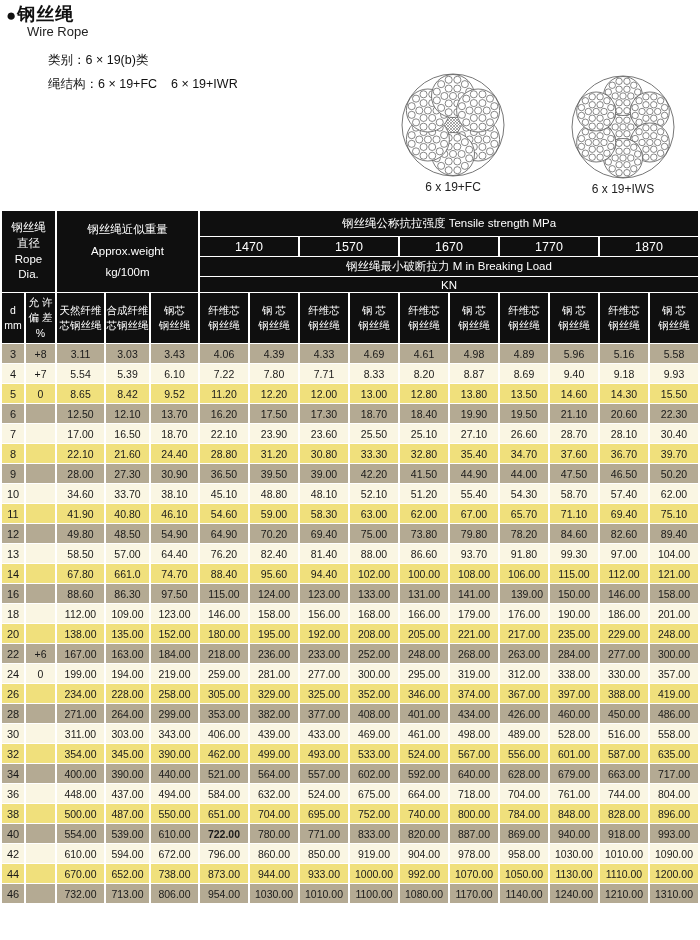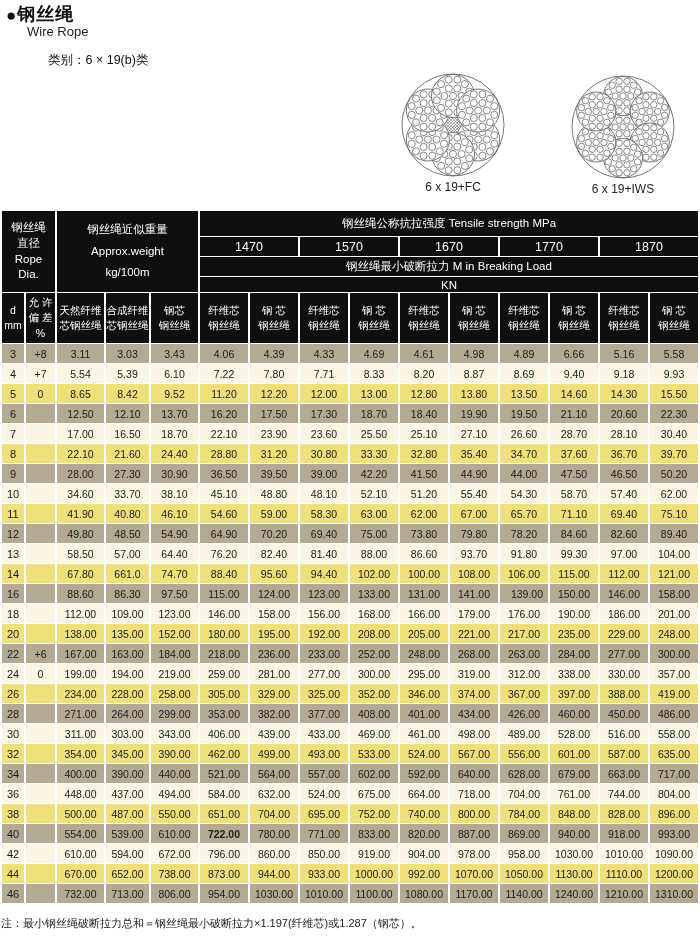--- a/index.html
+++ b/index.html
@@ -38,20 +38,21 @@
   .note{position:absolute;left:1px;top:916px;font-size:11px;color:#222;white-space:pre;}
 </style>
 </head>
 <body>
 
 <div id="page">
 
   <div class="title-line"><span class="bullet">●</span><span>钢丝绳</span></div>
   <div class="subtitle">Wire Rope</div>
   <div class="meta1">类别：6 × 19(b)类</div>
+  <div class="meta2">绳结构：6 × 19+FC    6 × 19+IWR</div>
 
   <div class="diagram" id="diag-fc">
     <svg id="svg-fc" width="106" height="106" viewBox="0 0 106 106">
         <defs>
           <pattern id="hatch" width="3" height="3" patternUnits="userSpaceOnUse">
             <path d="M0,3 L3,0 M0,0 L3,3" stroke="#555" stroke-width="0.5"></path>
           </pattern>
         </defs>
         <circle cx="53" cy="53" r="51" fill="none" stroke="#666" stroke-width="0.9"></circle>
         <polygon points="73.0,53.0 63.0,70.3 43.0,70.3 33.0,53.0 43.0,35.7 63.0,35.7" fill="url(#hatch)" stroke="#666" stroke-width="0.5"></polygon>
@@ -442,21 +443,21 @@
           <td style="background: rgb(180, 170, 147);">3.11</td>
           <td style="background: rgb(180, 170, 147);">3.03</td>
           <td style="background: rgb(180, 170, 147);">3.43</td>
           <td style="background: rgb(180, 170, 147);">4.06</td>
           <td style="background: rgb(180, 170, 147);">4.39</td>
           <td style="background: rgb(180, 170, 147);">4.33</td>
           <td style="background: rgb(180, 170, 147);">4.69</td>
           <td style="background: rgb(180, 170, 147);">4.61</td>
           <td style="background: rgb(180, 170, 147);">4.98</td>
           <td style="background: rgb(180, 170, 147);">4.89</td>
-          <td style="background: rgb(180, 170, 147);">6.66</td>
+          <td style="background: rgb(180, 170, 147);">5.96</td>
           <td style="background: rgb(180, 170, 147);">5.16</td>
           <td style="background: rgb(180, 170, 147);">5.58</td>
         </tr>
         <tr>
           <td class="dcol" style="background: rgb(250, 246, 227);">4</td>
           <td style="background: rgb(250, 246, 227);">+7</td>
           <td style="background: rgb(250, 246, 227);">5.54</td>
           <td style="background: rgb(250, 246, 227);">5.39</td>
           <td style="background: rgb(250, 246, 227);">6.10</td>
           <td style="background: rgb(250, 246, 227);">7.22</td>
@@ -908,14 +909,13 @@
           <td style="background: rgb(180, 170, 147);">1080.00</td>
           <td style="background: rgb(180, 170, 147);">1170.00</td>
           <td style="background: rgb(180, 170, 147);">1140.00</td>
           <td style="background: rgb(180, 170, 147);">1240.00</td>
           <td style="background: rgb(180, 170, 147);">1210.00</td>
           <td style="background: rgb(180, 170, 147);">1310.00</td>
         </tr>
       </tbody>
   </table>
 
-  <div class="note">注：最小钢丝绳破断拉力总和＝钢丝绳最小破断拉力×1.197(纤维芯)或1.287（钢芯）。</div>
 </div>
 
 </body></html>

